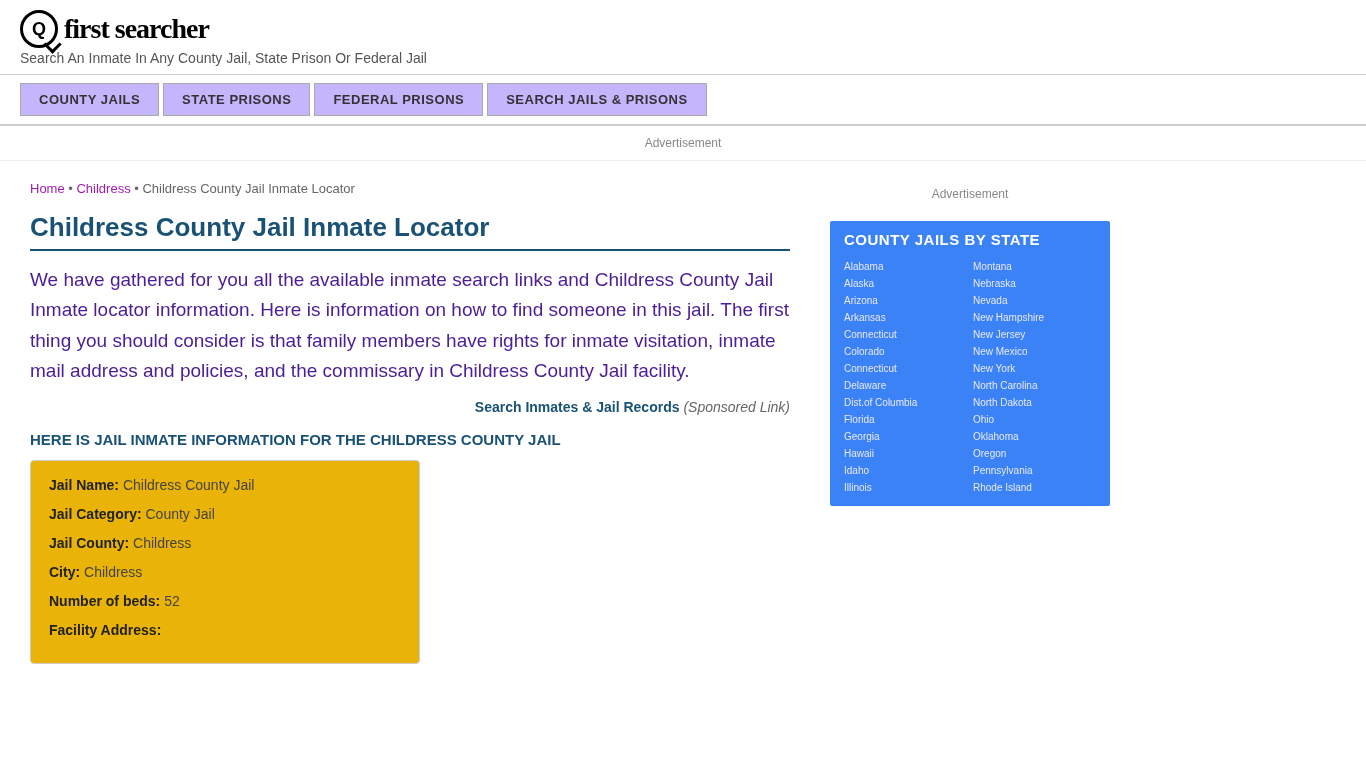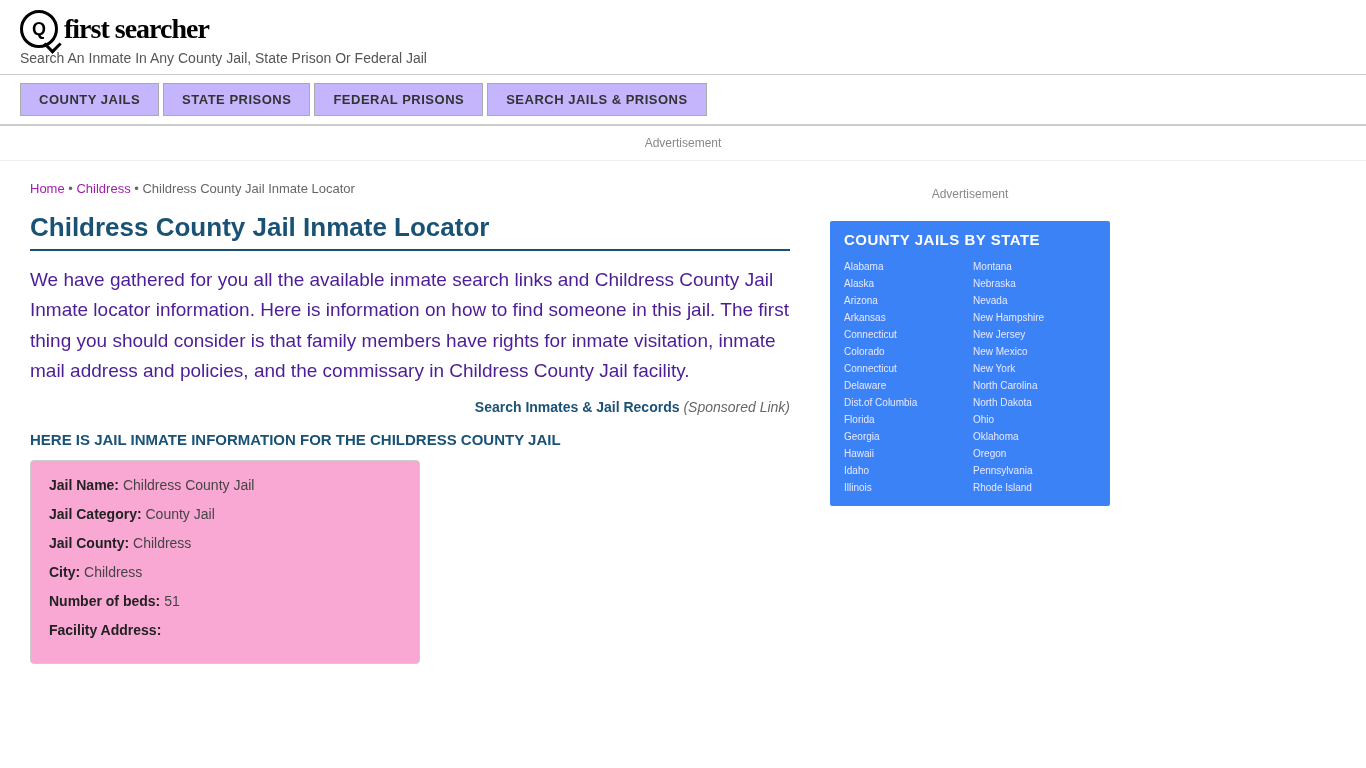--- a/index.html
+++ b/index.html
@@ -57,21 +57,21 @@
     #sponsored-link { text-align: right; margin: 12px 0; font-size: 14px; }
     #sponsored-link a { color: #1a5276; font-weight: bold; text-decoration: none; }
     #sponsored-link span { color: #666; font-style: italic; }
 
     
     #section-heading { color: #1a5276; font-weight: bold; font-size: 15px; margin: 16px 0 12px 0; text-transform: uppercase; }
 
     
     #info-card {
       border: 1px solid #ccc; border-radius: 4px; padding: 14px 18px;
-      background: #f9a8d4; max-width: 390px;
+      background: #eab308; max-width: 390px;
     }
     .info-row { font-size: 14px; color: #444; margin-bottom: 8px; line-height: 1.5; }
     .info-label { font-weight: bold; color: #222; }
 
     
     #sidebar-ad { text-align: center; font-size: 12px; color: #888; margin-bottom: 14px; padding: 6px; }
     #county-jails-box { background: #3b82f6; border-radius: 2px; padding: 10px 14px; }
     #county-jails-title {
       font-size: 15px; font-weight: bold; color: #fff; text-transform: uppercase;
       margin-bottom: 10px; letter-spacing: 0.5px;
@@ -138,21 +138,21 @@
       <div class="info-row">
         <span class="info-label">Jail County:</span>
         <span> </span><span>Childress</span>
       </div>
       <div class="info-row">
         <span class="info-label">City:</span>
         <span> </span><span>Childress</span>
       </div>
       <div class="info-row">
         <span class="info-label">Number of beds:</span>
-        <span> </span><span>51</span>
+        <span> </span><span>52</span>
       </div>
       <div class="info-row">
         <span class="info-label">Facility Address:</span>
       </div>
     </div>
 
   </div>
 
   <div id="sidebar">
     <div id="sidebar-ad">Advertisement</div>

